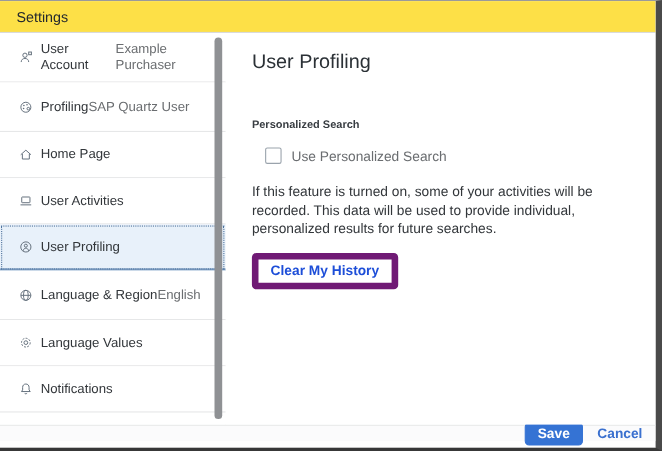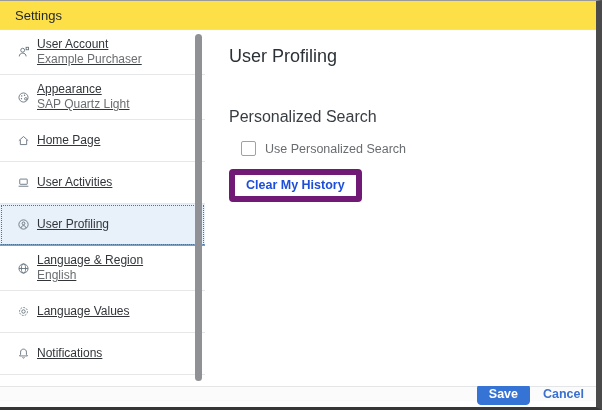--- a/index.html
+++ b/index.html
@@ -26,38 +26,38 @@
 
   .sidebar { width:205px; background:#fff; position:relative; }
   .srow {
     display:flex; align-items:center; gap:7px;
     padding-left:17px; height:42px;
     border-bottom:1px solid #e6e7e8; cursor:pointer; background:#fff;
   }
   .srow.two { height:45px; }
   .sicon { width:13px; height:13px; flex:0 0 13px; display:inline-flex; }
   .sicon svg { width:13px; height:13px; }
-  .stext { display:flex; flex-direction:column; justify-content:center;text-decoration:underline; }
+  .stext { display:flex; flex-direction:row; justify-content:center; }
   .stitle { font-size:12px; color:#32363a; line-height:15px; }
   .ssub { font-size:12px; color:#6a6d70; line-height:15px; }
   .srow.selected {
     background:#e8f1fa;
     outline:1px dotted #4f729c; outline-offset:-2px;
     border-bottom:2px solid #7d9ec3;
   }
 
   .vscroll {
     position:absolute; left:195px; top:4px; width:7px; height:347px;
     background:#8f9194; border-radius:4px; z-index:3;
   }
 
   
   .main { flex:1; padding:14px 18px 0 24px; background:#fff; }
   .main-title { font-size:18px; font-weight:500; color:#2b3136; margin-top:2px; }
-  .section-title { font-size:16px; font-weight:400; color:#383d42; margin-top:41px; }
+  .section-title { font-size:10px; font-weight:700; color:#383d42; margin-top:41px; }
   .cbrow { display:flex; align-items:center; gap:9px; margin-top:15px; margin-left:12px; }
   .cbox {
     width:15px; height:15px; border:1px solid #9aa3ac; border-radius:2px;
     background:#fff; cursor:pointer; flex:0 0 15px;
   }
   .cblabel { font-size:12.5px; color:#6a6d70; cursor:pointer; }
   .desc { margin-top:17px; max-width:478px; font-size:12.5px; line-height:1.35; color:#32363a; }
   .clear-btn {
     display:inline-block; margin-top:13px;
     font-family:"Liberation Sans", sans-serif;
@@ -114,22 +114,22 @@
         <span class="sicon">
           <svg viewBox="0 0 16 16">
               <circle class="ic" cx="8" cy="8" r="5.6"></circle>
               <circle class="icf" cx="5.8" cy="6" r="0.9"></circle>
               <circle class="icf" cx="9.3" cy="5.2" r="0.9"></circle>
               <circle class="icf" cx="5.5" cy="9.4" r="0.9"></circle>
               <circle class="ic" cx="10.8" cy="9.6" r="1.5"></circle>
             </svg>
         </span>
         <span class="stext">
-          <span class="stitle">Appearance</span>
-          <span class="ssub">SAP Quartz Light</span>
+          <span class="stitle">Profiling</span>
+          <span class="ssub">SAP Quartz User</span>
         </span>
       </div>
 
       <div class="srow">
         <span class="sicon">
           <svg viewBox="0 0 16 16">
               <path class="ic" d="M2.3 8.2 8 3.1l5.7 5.1"></path>
               <path class="ic" d="M4.1 7.4V13h7.8V7.4"></path>
             </svg>
         </span>
@@ -205,20 +205,21 @@
 
     <div class="vscroll"></div>
 
     <div class="main">
       <div class="main-title">User Profiling</div>
       <div class="section-title">Personalized Search</div>
       <div class="cbrow">
         <span class="cbox"></span>
         <span class="cblabel">Use Personalized Search</span>
       </div>
+      <div class="desc">If this feature is turned on, some of your activities will be recorded. This data will be used to provide individual, personalized results for future searches.</div>
       <button class="clear-btn">Clear My History</button>
     </div>
 
   </div>
 
   <div class="ftr">
     <button class="save-btn">Save</button>
     <span class="cancel-btn">Cancel</span>
   </div>
 

